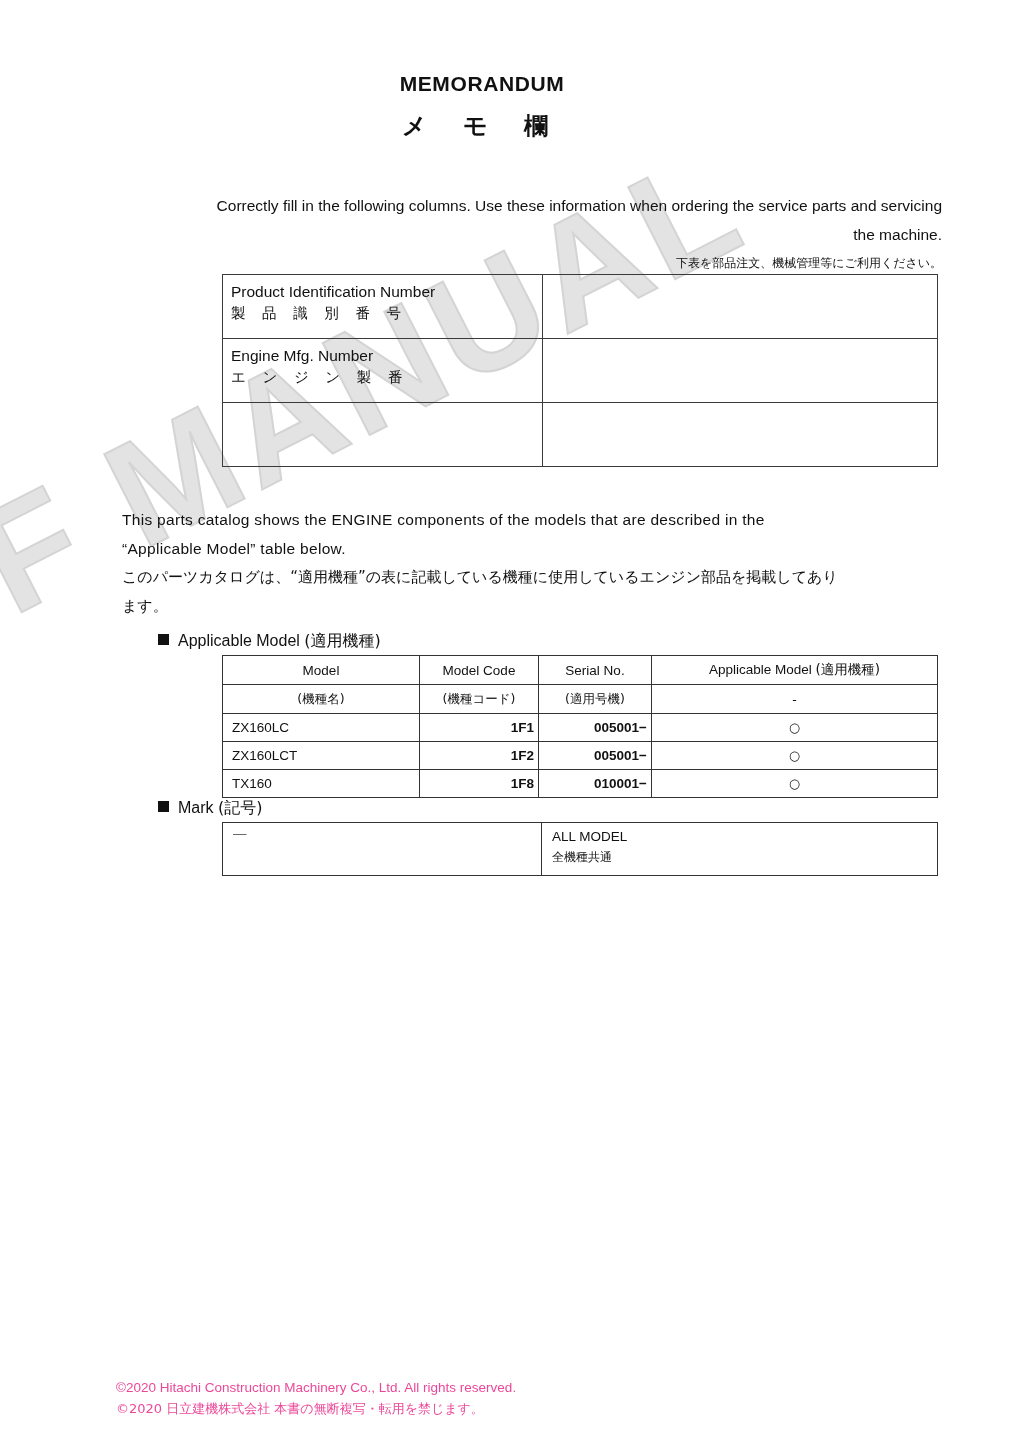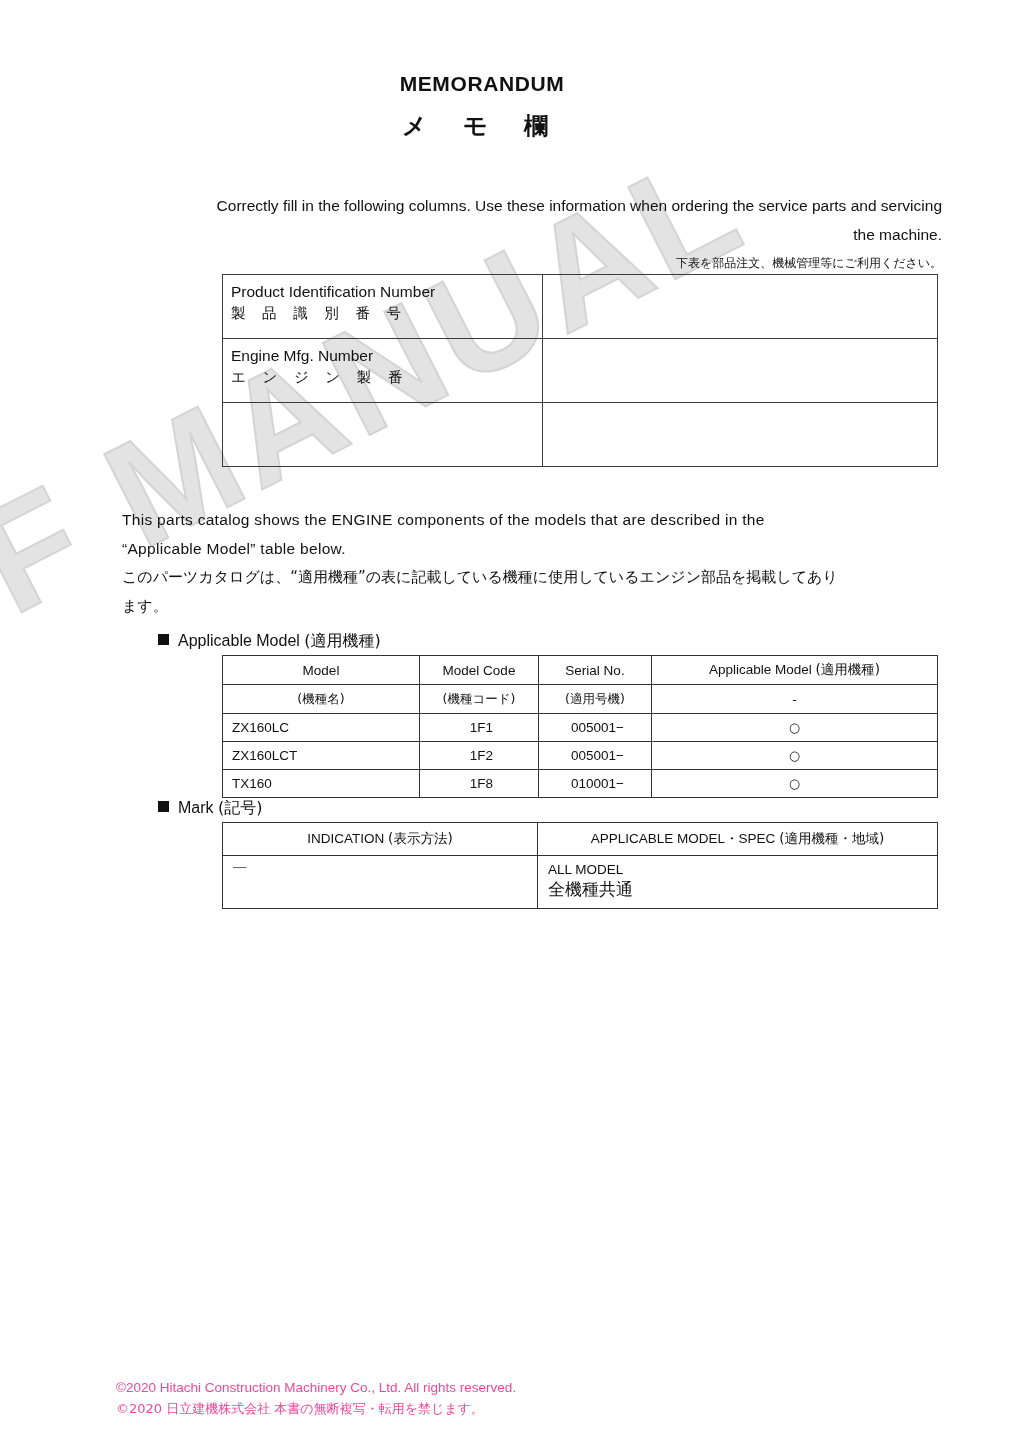--- a/index.html
+++ b/index.html
@@ -161,23 +161,24 @@
     font-family: "DejaVu Sans", "Liberation Sans", sans-serif;
     font-size: 12.5px;
   }
   #am-table td.left-cell {
     text-align: left;
     padding-left: 9px;
     height: 23px;
     font-size: 13.5px;
   }
   #am-table td.ctr-cell {
-    text-align: center;
+    text-align: right;
     padding-left: 9px;
     height: 23px;
+    font-weight: bold;
   }
   #am-table .apmdl-head {
     font-size: 13.5px;
   }
   #am-table .apmdl-head .jp {
     font-family: "DejaVu Sans", "Liberation Sans", sans-serif;
   }
   #am-table .mark-o {
     font-family: "DejaVu Sans", "Liberation Sans", sans-serif;
     font-size: 13px;
@@ -209,22 +210,22 @@
     padding-left: 10px;
     height: 46px;
     color: #555;
   }
   #mk-table .spec-cell {
     vertical-align: top;
     padding-left: 10px;
     line-height: 21px;
   }
   #mk-table .spec-cell .jp {
-    font-family: Liberation Mono, monospace;
-    font-size: 17px;
+    font-family: Liberation Serif, serif;
+    font-size: 12px;
   }
 
   
   #footer {
     left: 116px; top: 1377px;
     font-size: 13.5px;
     line-height: 21px;
     color: #ec4899;
   }
   #footer .jp {
@@ -325,28 +326,20 @@
     </tbody>
   </table>
 
   <div class="abs section-heading" id="mk-heading">
     <span class="sq"></span><span>Mark</span>&nbsp;<span class="jp">(記号)</span>
   </div>
 
   <table class="abs" id="mk-table">
     <tbody>
       <tr>
-        <td class="mc1 hdr">
-          <span>INDICATION</span>&nbsp;<span class="jp">(表示方法)</span>
-        </td>
-        <td class="hdr">
-          <span>APPLICABLE MODEL・SPEC</span>&nbsp;<span class="jp">(適用機種・地域)</span>
-        </td>
-      </tr>
-      <tr>
         <td class="mc1 ind-cell">—</td>
         <td class="spec-cell">
           <div>ALL MODEL</div>
           <div class="jp">全機種共通</div>
         </td>
       </tr>
     </tbody>
   </table>
 
   <div class="abs" id="footer">

